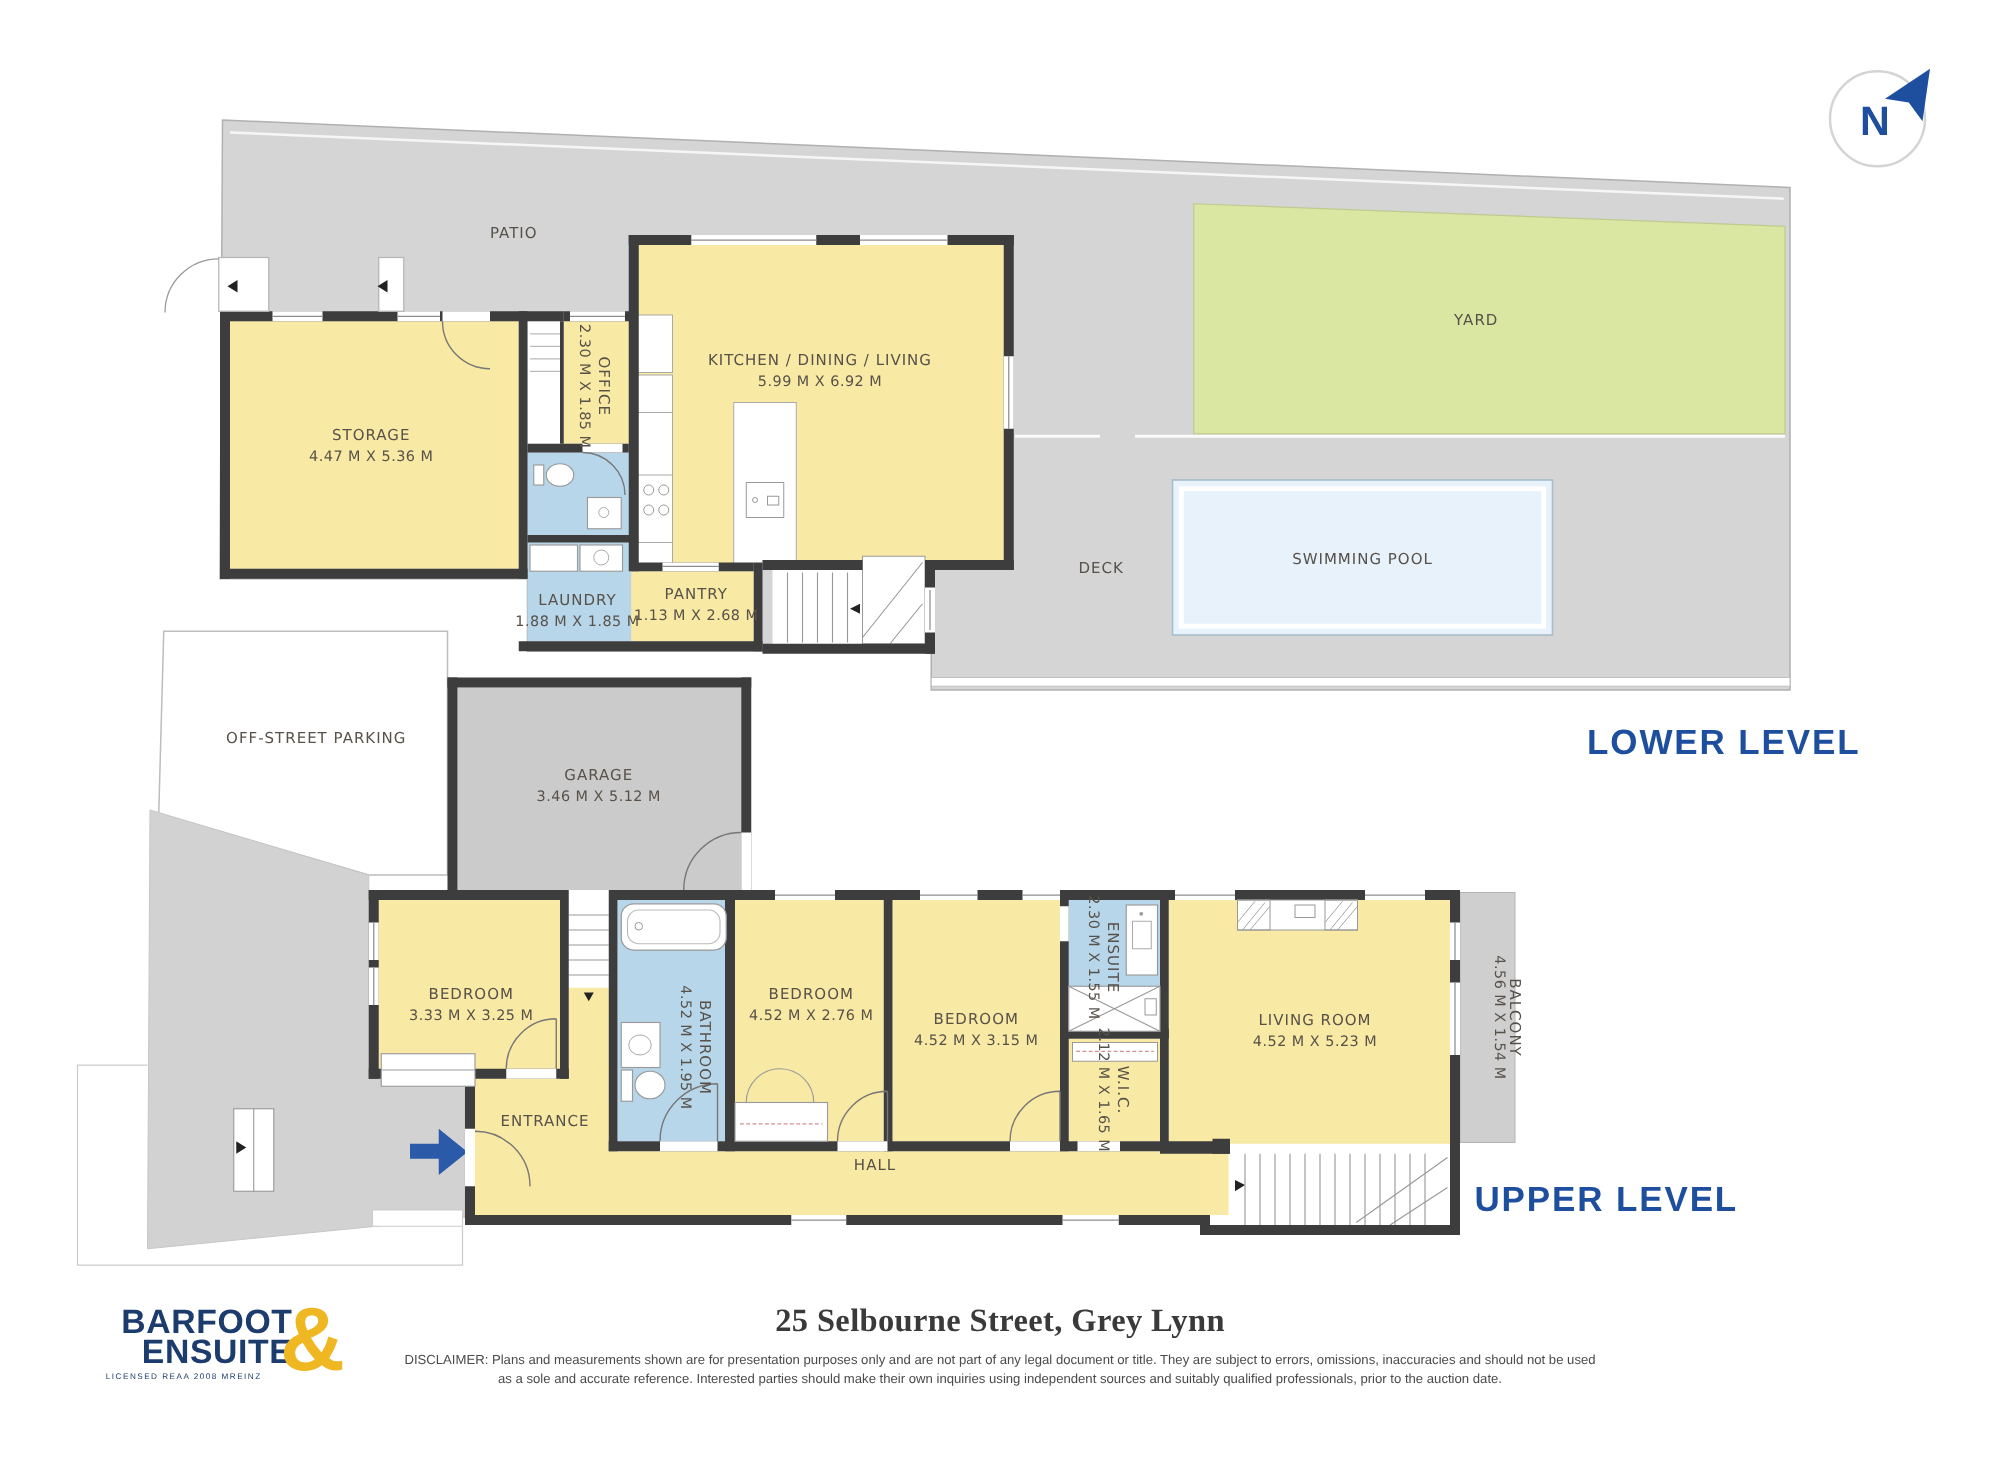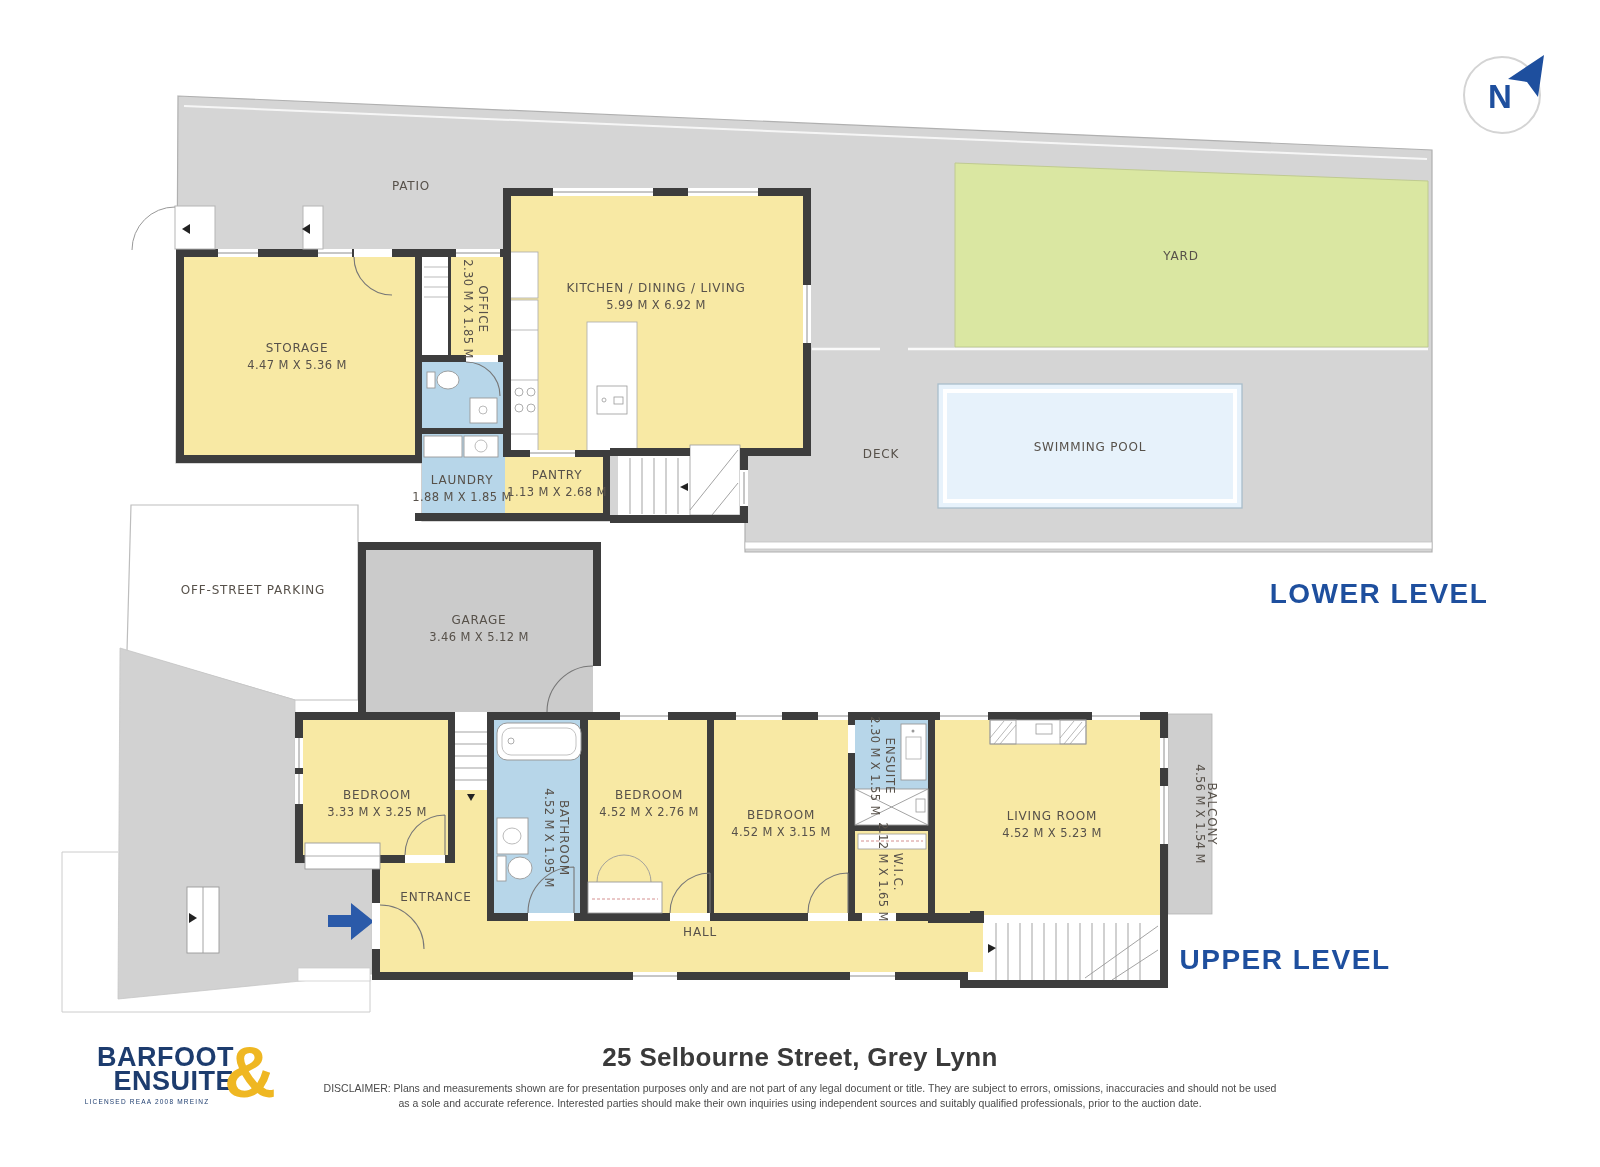--- a/index.html
+++ b/index.html
@@ -6,21 +6,21 @@
   .stage{position:relative;width:1600px;height:1167px;background:#fff;overflow:hidden;
          font-family:"DejaVu Sans",sans-serif;}
   svg{position:absolute;left:0;top:0;}
   
   .rname{font-family:"DejaVu Sans",sans-serif;font-size:12px;fill:#57514A;letter-spacing:.8px;text-anchor:middle;}
   .rdim{font-family:"DejaVu Sans",sans-serif;font-size:11.5px;fill:#57514A;letter-spacing:.4px;text-anchor:middle;}
   .lvl{font-family:"Liberation Sans",sans-serif;font-weight:bold;font-size:28px;fill:#1E4F9E;letter-spacing:1.5px;text-anchor:middle;}
   .north{font-family:"Liberation Sans",sans-serif;font-weight:bold;font-size:33px;fill:#1E4F9E;text-anchor:middle;}
   
   .addr{position:absolute;left:0;top:1042px;width:100%;text-align:center;
-        font-family:Liberation Sans, sans-serif;font-weight:bold;font-size:26px;color:#3A3A3A;letter-spacing:.3px;}
+        font-family:Liberation Serif, serif;font-weight:bold;font-size:26px;color:#3A3A3A;letter-spacing:.3px;}
   .disc{position:absolute;left:0;width:100%;text-align:center;
         font-family:"Liberation Sans",sans-serif;font-size:10.5px;color:#4A4A4A;}
   .d1{top:1082px;} .d2{top:1097px;}
   .logo{position:absolute;left:60px;top:1046px;width:174px;text-align:right;
         font-family:"Liberation Sans",sans-serif;font-weight:bold;color:#1D3C6E;line-height:.88;}
   .logo .l1,.logo .l2{font-size:27px;letter-spacing:.5px;display:block;}
   .logo .amp{position:absolute;right:-42px;top:-10px;font-size:72px;color:#EFB722;font-weight:bold;line-height:1;}
   .logo .tag{display:block;font-size:6.5px;letter-spacing:1.2px;font-weight:normal;color:#1D3C6E;text-align:center;margin-top:5px;}
 </style>
 </head>

